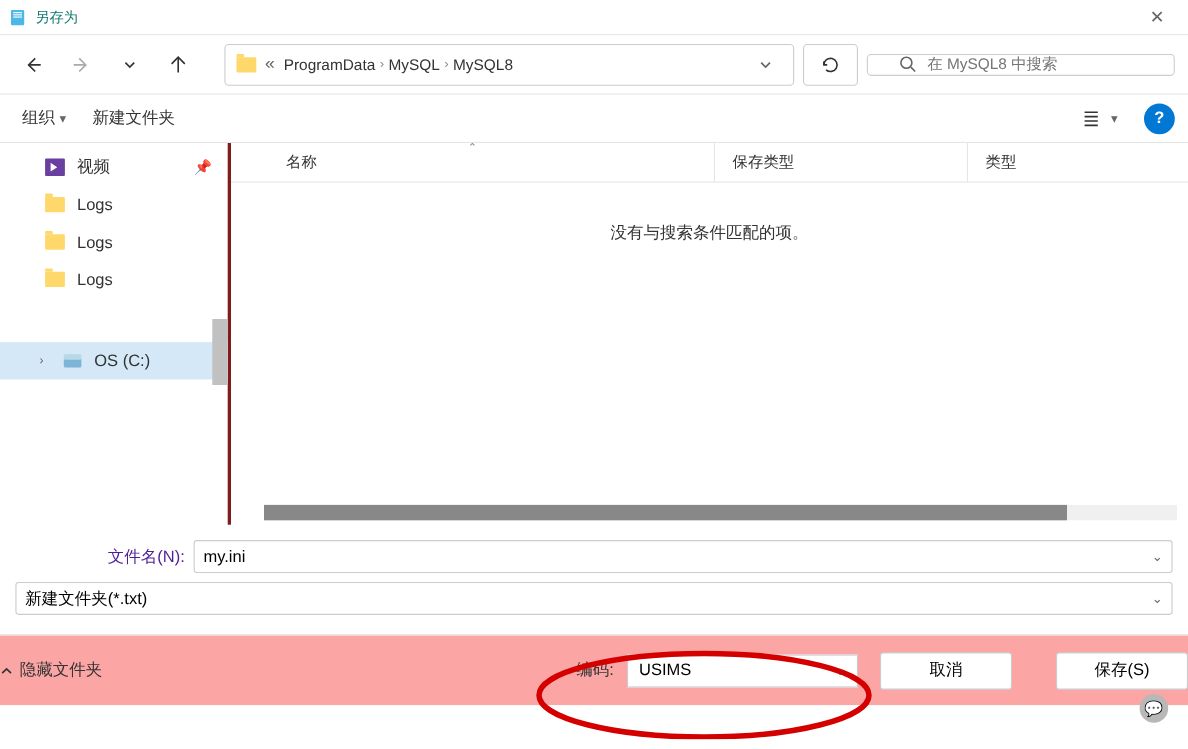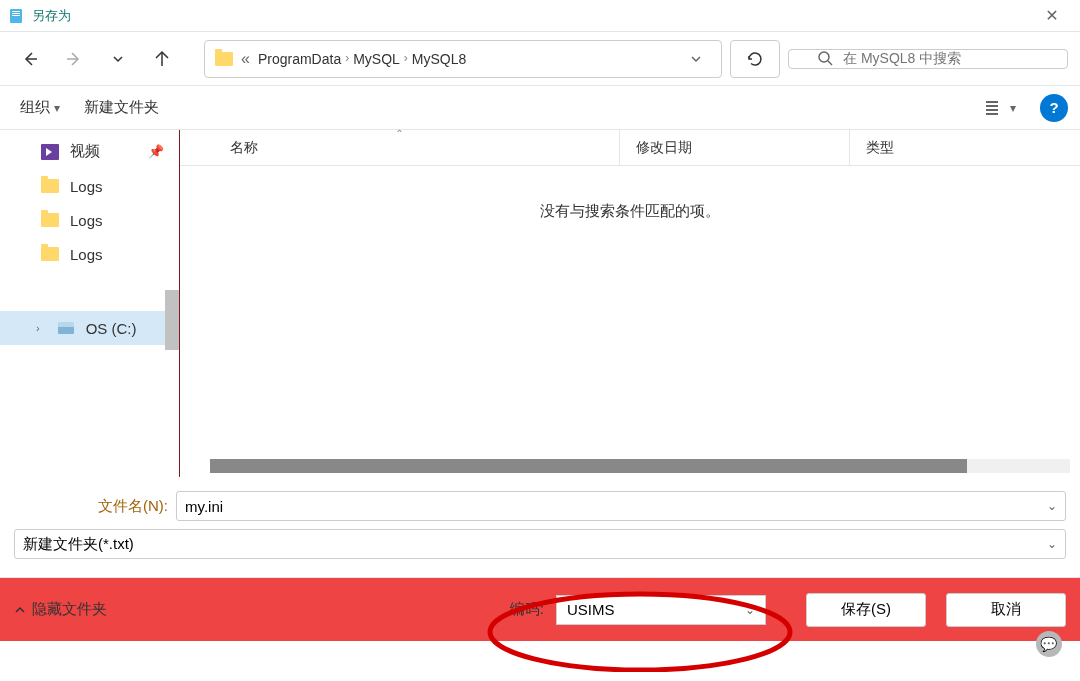--- a/index.html
+++ b/index.html
@@ -23,21 +23,21 @@
     .searchbox { width: 280px; height: 20px; border: 1px solid #ccc; border-radius: 4px; display: flex; align-items: flex-start; padding: 0 28px; gap: 10px; }
     .searchbox input { border: none; outline: none; font-size: 14px; flex: 1; color: #666; }
     
     .toolbar { height: 44px; display: flex; align-items: center; padding: 0 12px; gap: 8px; border-bottom: 1px solid #e5e5e5; }
     .toolbar-btn { padding: 4px 8px; font-size: 15px; color: #333; display: flex; align-items: center; gap: 4px; cursor: pointer; }
     .toolbar-spacer { flex: 1; }
     .view-btn { width: 40px; height: 32px; display: flex; align-items: center; justify-content: center; cursor: pointer; }
     .help-btn { width: 28px; height: 28px; border-radius: 50%; background: #0078d4; color: #fff; display: flex; align-items: center; justify-content: center; font-size: 15px; font-weight: bold; cursor: pointer; margin-left: 12px; }
     
     .main { display: flex; height: 347px; }
-    .sidebar { width: 180px; border-right: 1px solid #7f1d1d; padding: 4px 0; overflow: hidden; position: relative; }
+    .sidebar { width: 210px; border-right: 3px solid #7f1d1d; padding: 4px 0; overflow: hidden; position: relative; }
     .sidebar-item { display: flex; align-items: center; padding: 8px 14px 8px 40px; font-size: 15px; color: #333; cursor: pointer; gap: 10px; position: relative; }
     .sidebar-item.selected { background: #d5e8f7; }
     .sidebar-icon { width: 20px; height: 18px; display: flex; align-items: center; justify-content: center; }
     .pin-icon { margin-left: auto; color: #888; font-size: 13px; }
     .video-icon { width: 18px; height: 16px; background: #6b3fa0; border-radius: 1px; position: relative; }
     .video-icon::after { content: ''; position: absolute; left: 5px; top: 4px; border-left: 6px solid #fff; border-top: 4px solid transparent; border-bottom: 4px solid transparent; }
     .usims-icon { width: 16px; height: 16px; border-radius: 50%; background: #d92c2c; position: relative; }
     .usims-icon::after { content: '⏱'; position: absolute; left: 2px; top: -1px; font-size: 11px; color: #fff; }
     .pc-icon { width: 18px; height: 14px; background: #0078d4; border-radius: 1px; }
     .sidebar-scrollbar { position: absolute; right: 0; top: 160px; width: 14px; height: 60px; background: #c1c1c1; border-radius: 0; }
@@ -49,24 +49,24 @@
     .col-name { width: 440px; padding-left: 50px; position: relative; }
     .col-sort { position: absolute; left: 50%; top: -2px; transform: translateX(-50%); font-size: 10px; color: #888; }
     .col-date { width: 230px; }
     .col-type { flex: 1; border-right: none; }
     .empty-msg { text-align: center; padding: 36px 0; font-size: 15px; color: #333; }
     .content-hscroll { height: 14px; background: #f0f0f0; margin: 0 10px 4px 30px; position: relative; }
     .content-hscroll-thumb { position: absolute; left: 0; top: 0; height: 100%; width: 88%; background: #888; }
     
     .bottom-fields { padding: 14px 14px 10px 14px; }
     .field-row { display: flex; align-items: center; margin-bottom: 8px; }
-    .field-label { width: 162px; text-align: right; font-size: 15px; color: #a16207; padding-right: 8px; }
+    .field-label { width: 162px; text-align: right; font-size: 15px; color: #4c1d95; padding-right: 8px; }
     .field-input { flex: 1; height: 30px; border: 1px solid #ccc; border-radius: 3px; padding: 0 8px; font-size: 15px; display: flex; align-items: center; justify-content: space-between; }
     
-    .footer { height: 64px; border-top: 1px solid #e5e5e5; display: flex; align-items: center; padding: 0 14px; background: #ef4444; position: relative; }
+    .footer { height: 64px; border-top: 1px solid #e5e5e5; display: flex; align-items: center; padding: 0 0; background: #fca5a5; position: relative; }
     .hide-folders { display: flex; align-items: center; gap: 6px; font-size: 15px; color: #333; cursor: pointer; }
     .footer-right { margin-left: auto; display: flex; align-items: center; gap: 12px; }
     .encoding-label { font-size: 15px; color: #333; }
     .encoding-select { width: 210px; height: 30px; border: 1px solid #ccc; display: flex; align-items: center; justify-content: space-between; padding: 0 10px; font-size: 15px; background: #fff; }
     .action-btn { width: 120px; height: 34px; border: 1px solid #ccc; border-radius: 3px; display: flex; align-items: center; justify-content: center; font-size: 15px; cursor: pointer; background: #fff; margin-left: 28px; }
     
     .red-circle { position: absolute; left: 480px; top: 582px; width: 320px; height: 90px; pointer-events: none; z-index: 10; }
     .watermark { position: absolute; right: 18px; bottom: 24px; font-size: 20px; color: #888; display: flex; align-items: center; gap: 6px; pointer-events: none; z-index: 5; }
     .wechat-icon { width: 26px; height: 26px; border-radius: 50%; background: #b8b8b8; display: flex; align-items: center; justify-content: center; color: #fff; font-size: 14px; }
     .chevron { font-size: 12px; color: #666; }
@@ -204,21 +204,21 @@
     <div class="sidebar-scrollbar"></div>
   </div>
 
   <div class="content">
     <div class="columns">
       <div class="col col-name">
         <span class="col-sort">⌃</span>
         <span>名称</span>
       </div>
       <div class="col col-date">
-          <span>修改日期</span>
+          <span>保存类型</span>
         </div>
       <div class="col col-type">
           <span>类型</span>
         </div>
     </div>
     <div class="empty-msg">没有与搜索条件匹配的项。</div>
     <div style="flex:1"></div>
     <div class="content-hscroll">
       <div class="content-hscroll-thumb"></div>
     </div>
@@ -247,22 +247,22 @@
         <path d="M2 8 L6 4 L10 8" stroke="#333" stroke-width="1.5" fill="none"></path>
       </svg>
     <span>隐藏文件夹</span>
   </div>
   <div class="footer-right">
     <span class="encoding-label">编码:</span>
     <div class="encoding-select">
       <span>USIMS</span>
       <span class="chevron">⌄</span>
     </div>
+    <div class="action-btn" style="margin-left:8px">取消</div>
     <div class="action-btn">保存(S)</div>
-    <div class="action-btn" style="margin-left:8px">取消</div>
   </div>
 </div>
 
 <svg class="red-circle" viewBox="0 0 320 90">
   <ellipse cx="160" cy="50" rx="150" ry="38" stroke="#d40000" stroke-width="5" fill="none"></ellipse>
 </svg>
 
 <div class="watermark">
   <span class="wechat-icon">💬</span>
 </div>

